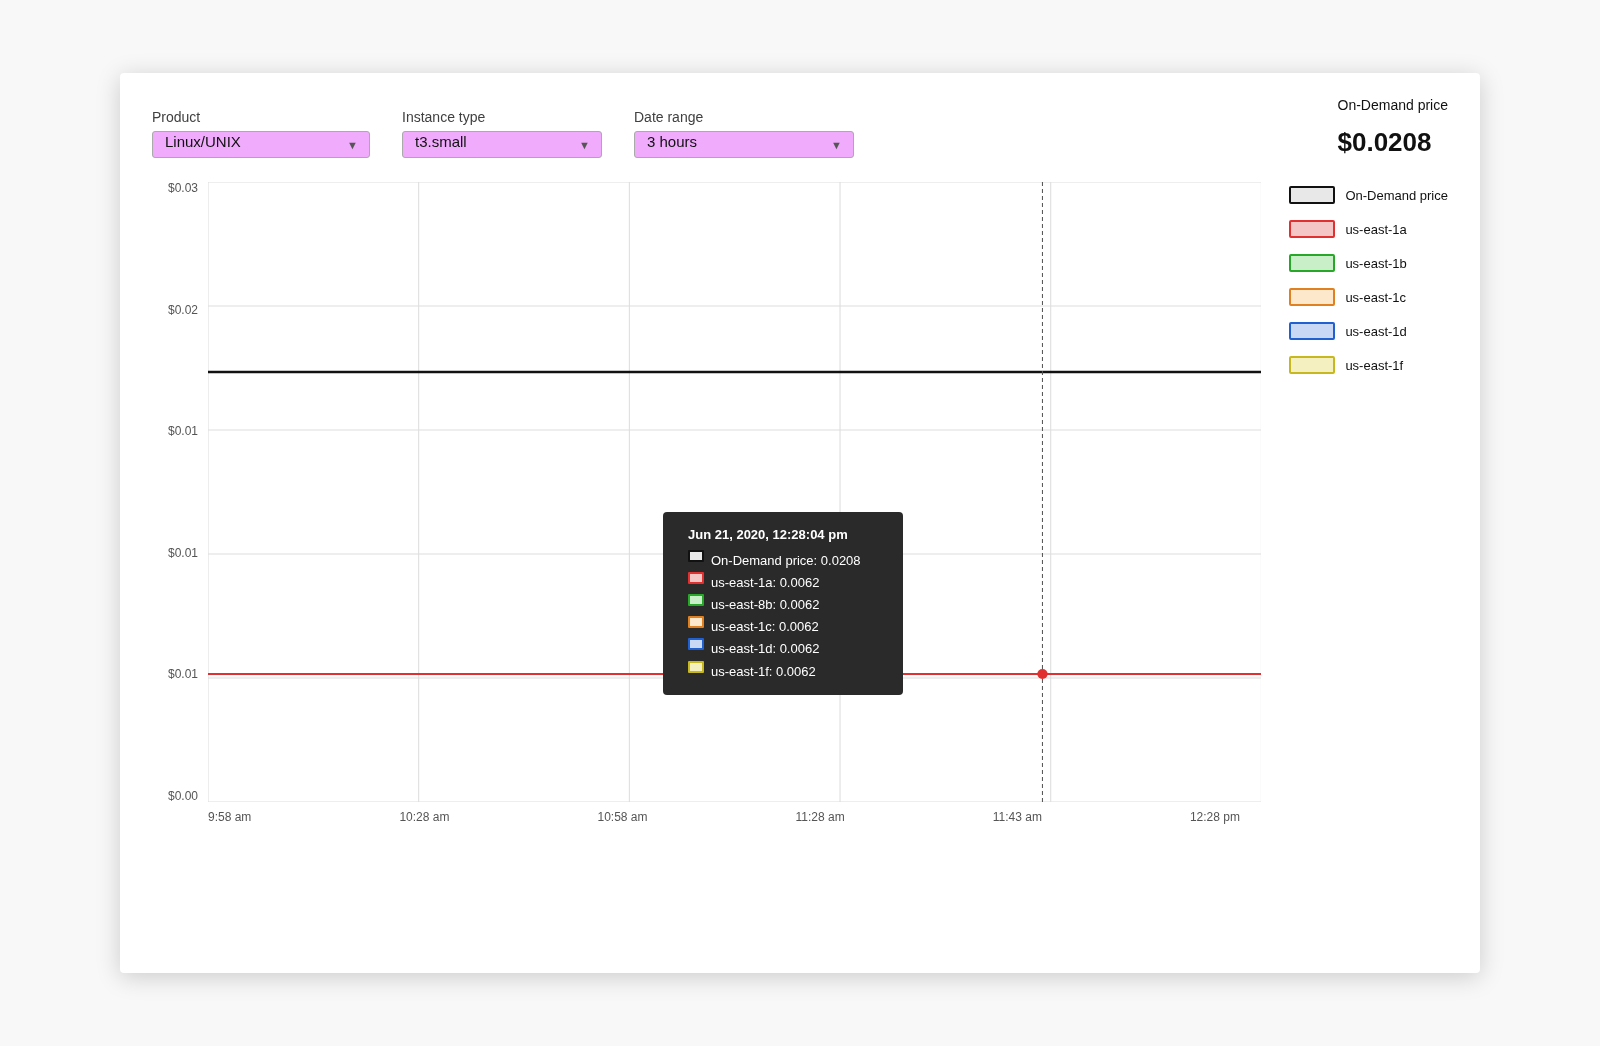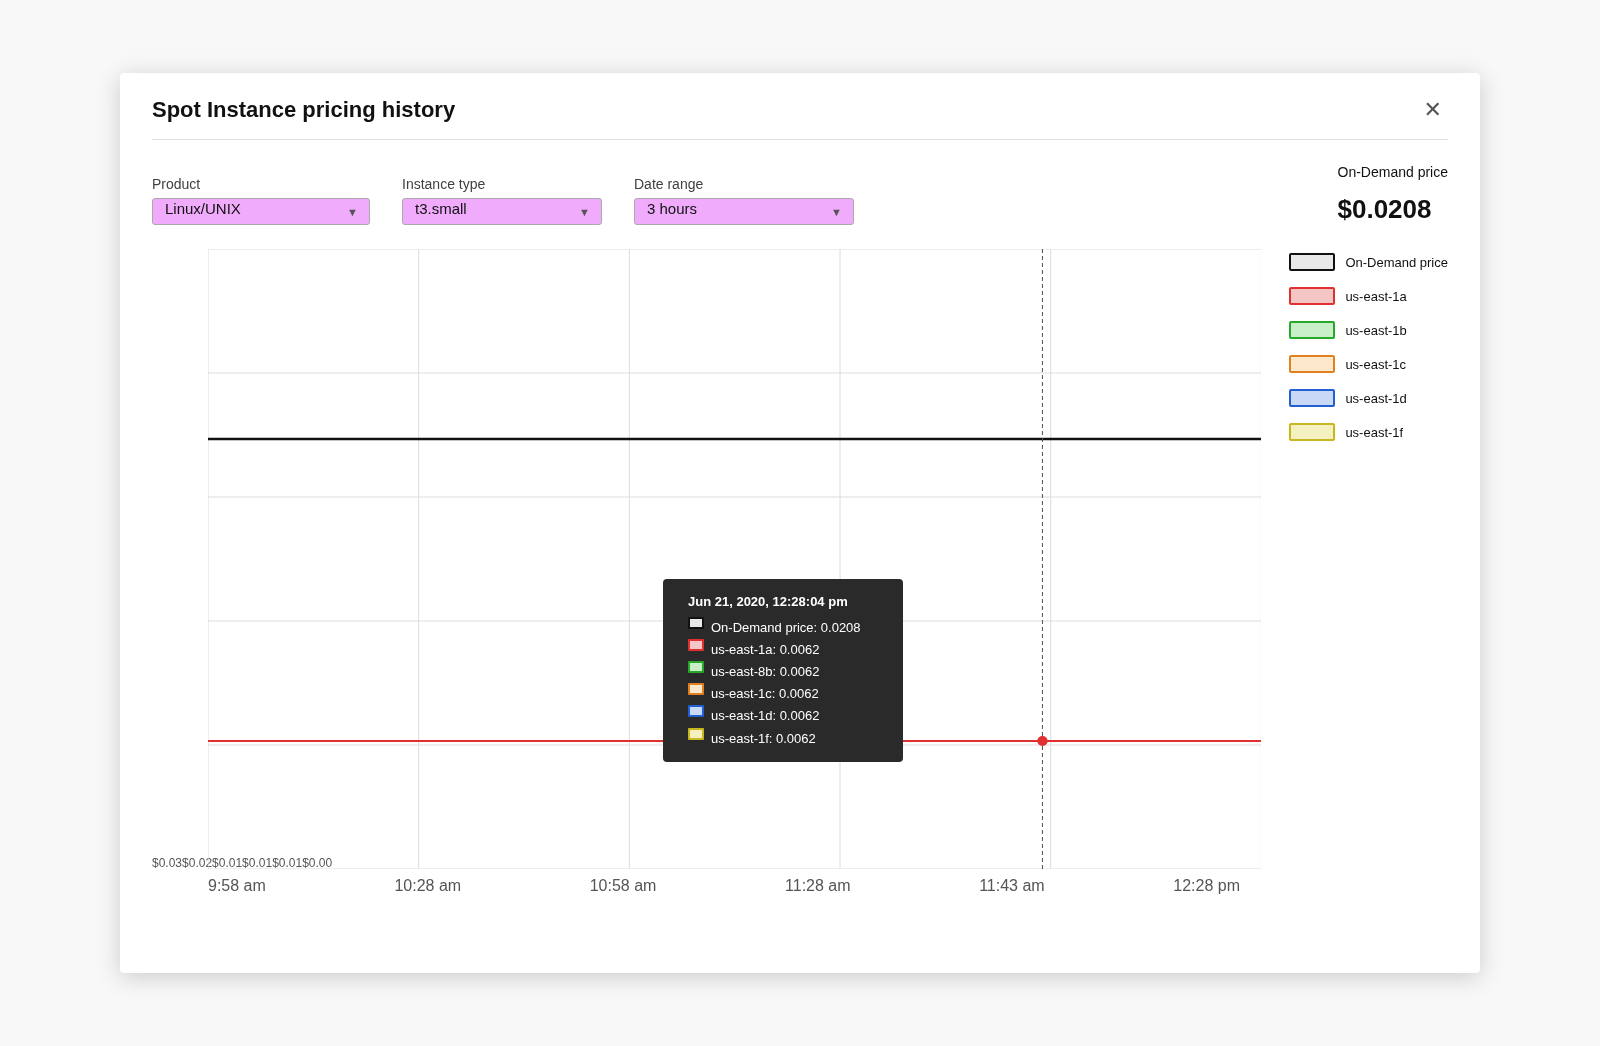--- a/index.html
+++ b/index.html
@@ -101,21 +101,21 @@
     .chart-area {
       display: flex;
       gap: 0;
     }
     .y-label {
       font-size: 12px;
       color: #555;
       line-height: 1;
     }
     .x-label {
-      font-size: 16px;
+      font-size: 12px;
       color: #555;
     }
     .legend {
       display: flex;
       flex-direction: column;
       gap: 16px;
       padding-left: 28px;
       padding-top: 4px;
       min-width: 180px;
     }
@@ -168,24 +168,20 @@
       width: 16px;
       height: 12px;
       border-radius: 1px;
       flex-shrink: 0;
     }
   </style>
 </head>
 <body>
 
 <div class="modal">
-  <div class="modal-header">
-    <span class="modal-title">Spot Instance pricing history</span>
-    <button class="close-btn">✕</button>
-  </div>
 
   <div class="controls-row">
     <div class="control-group">
       <span class="control-label">Product</span>
       <div class="select-wrapper product">
         <select>
           <option>Linux/UNIX</option>
           <option>Windows</option>
           <option>SUSE Linux</option>
           <option>Red Hat Enterprise Linux</option>
@@ -227,21 +223,21 @@
       <span class="on-demand-label">On-Demand price</span>
       <span class="on-demand-value">$0.0208</span>
     </div>
   </div>
 
   <div class="chart-area">
 
     <div style="display:flex;flex-direction:column;flex:1;">
       <div style="display:flex;flex:1;">
 
-        <div style="display:flex;flex-direction:row;justify-content:space-between;align-items:flex-end;padding-right:10px;width:56px;height:620px;">
+        <div style="display:flex;flex-direction:column;justify-content:space-between;align-items:flex-end;padding-right:10px;width:56px;height:620px;">
           <span class="y-label">$0.03</span>
           <span class="y-label">$0.02</span>
           <span class="y-label">$0.01</span>
           <span class="y-label">$0.01</span>
           <span class="y-label">$0.01</span>
           <span class="y-label">$0.00</span>
         </div>
 
         <div style="position:relative;flex:1;height:620px;">
           <svg width="100%" height="620" viewBox="0 0 1020 620" preserveAspectRatio="none">

